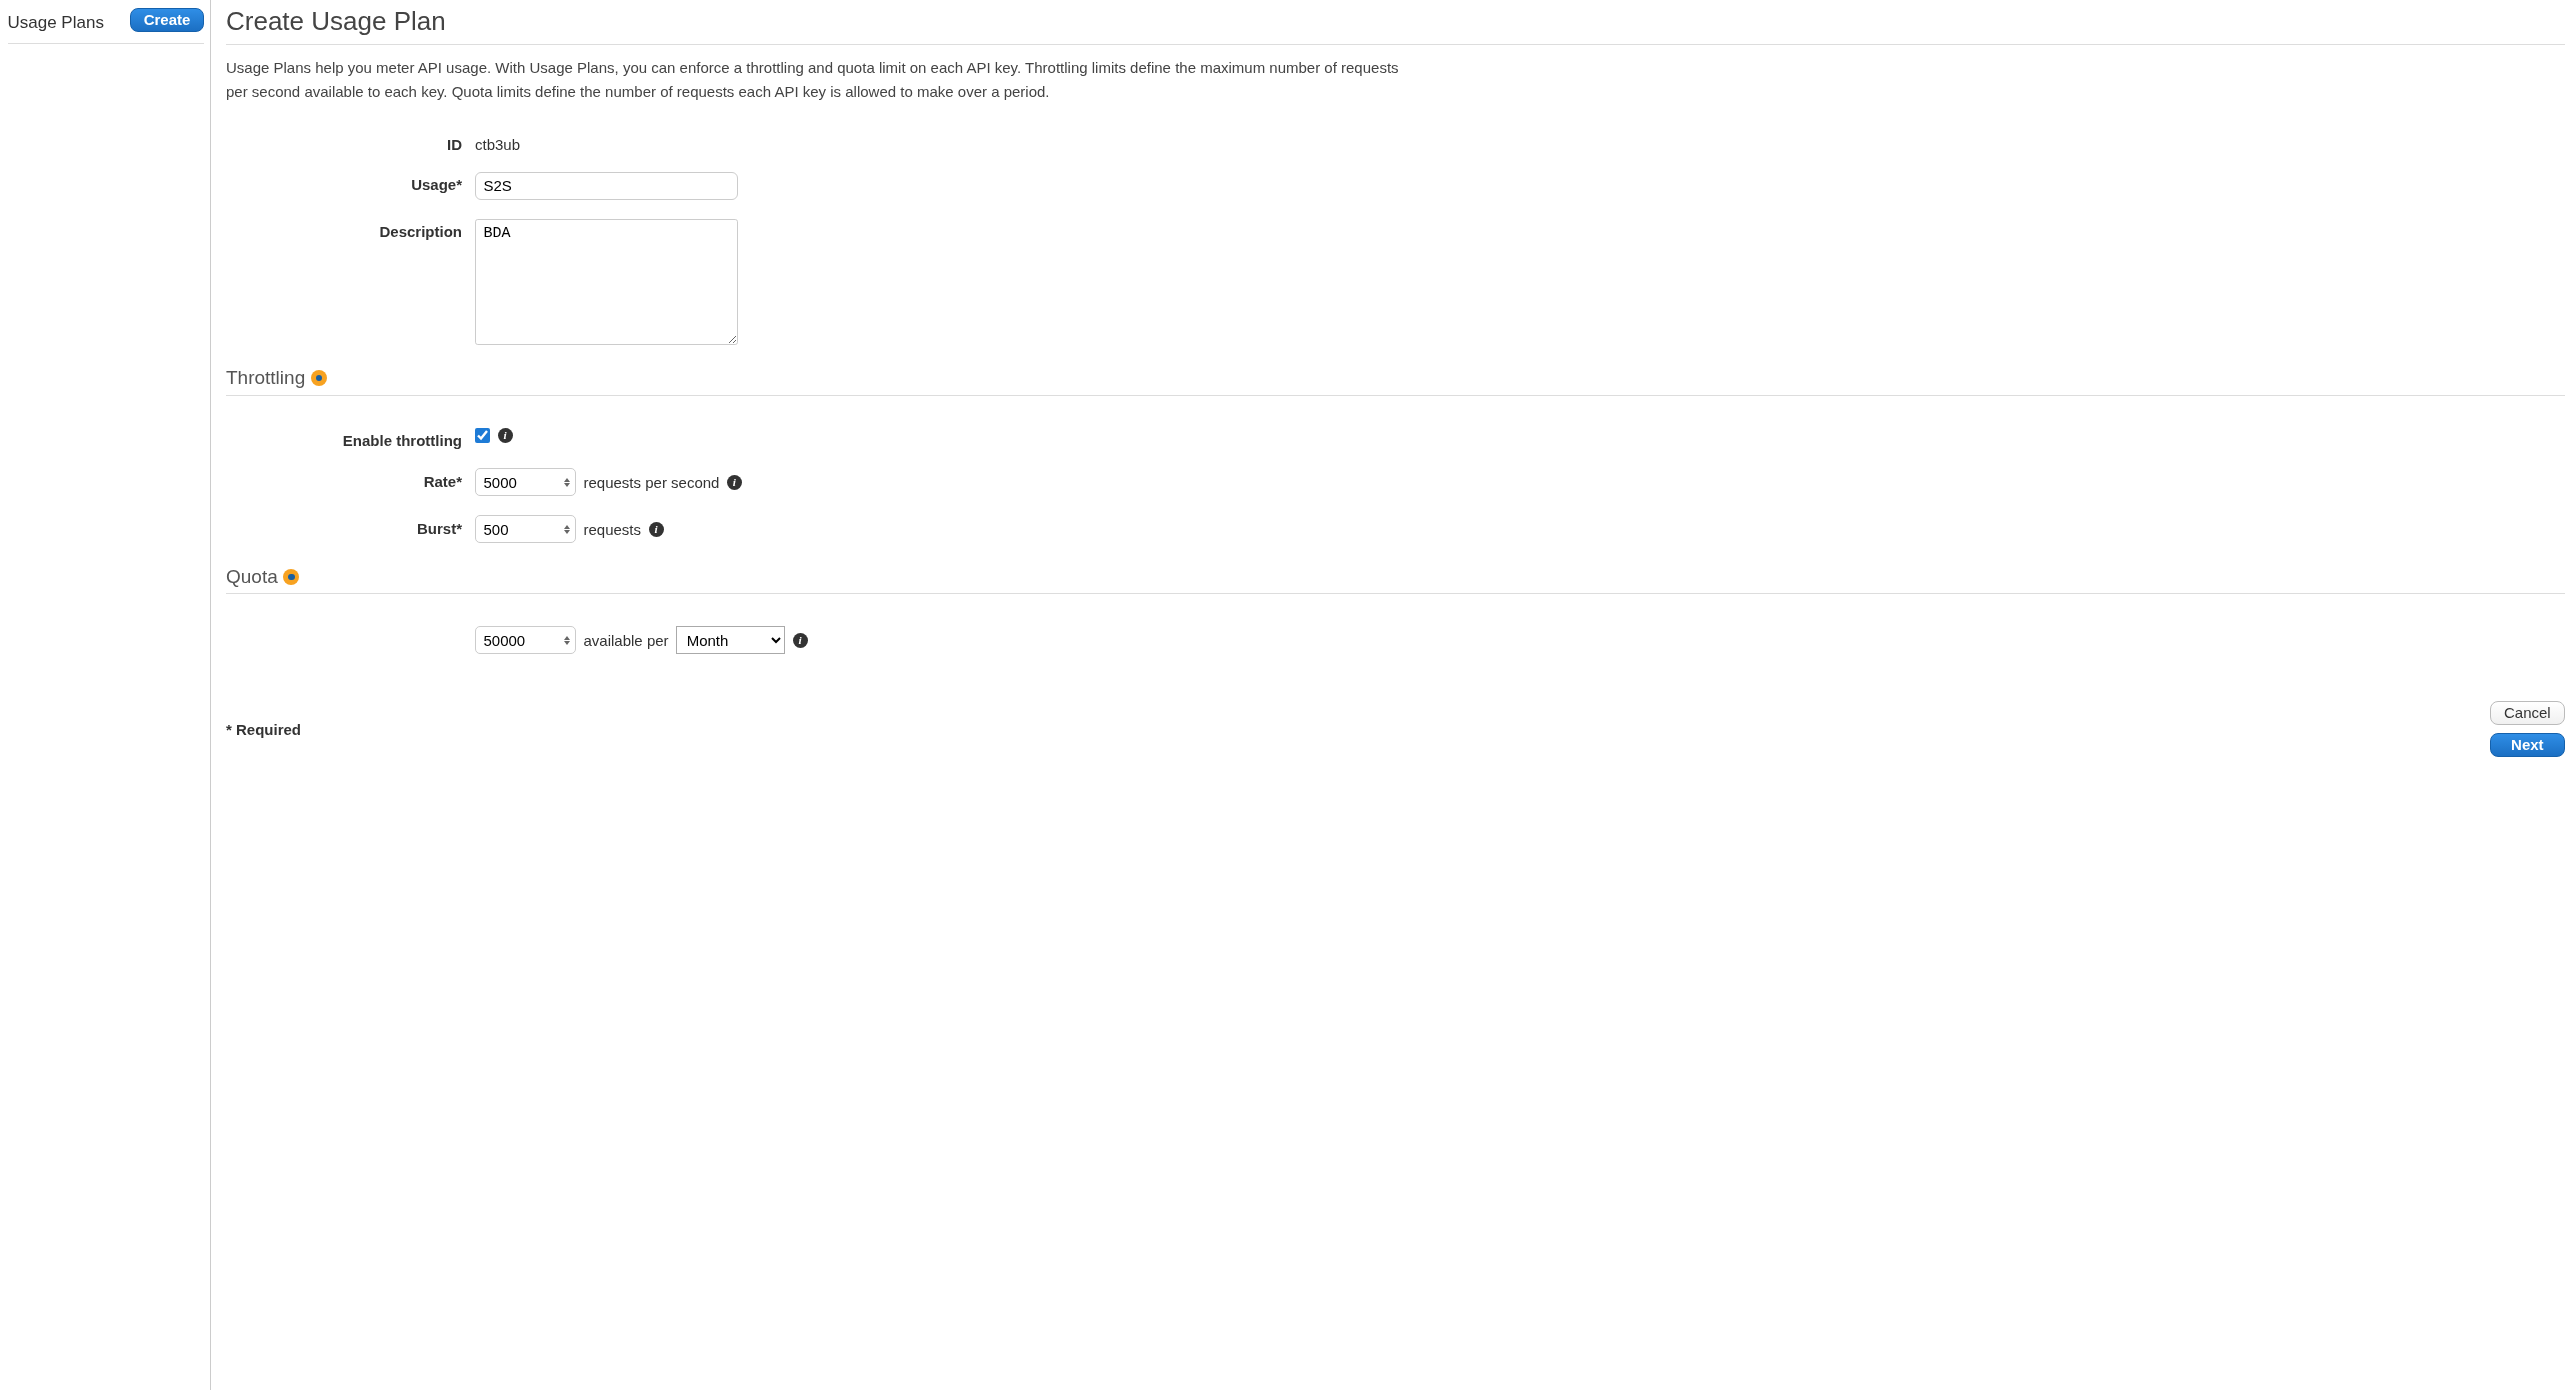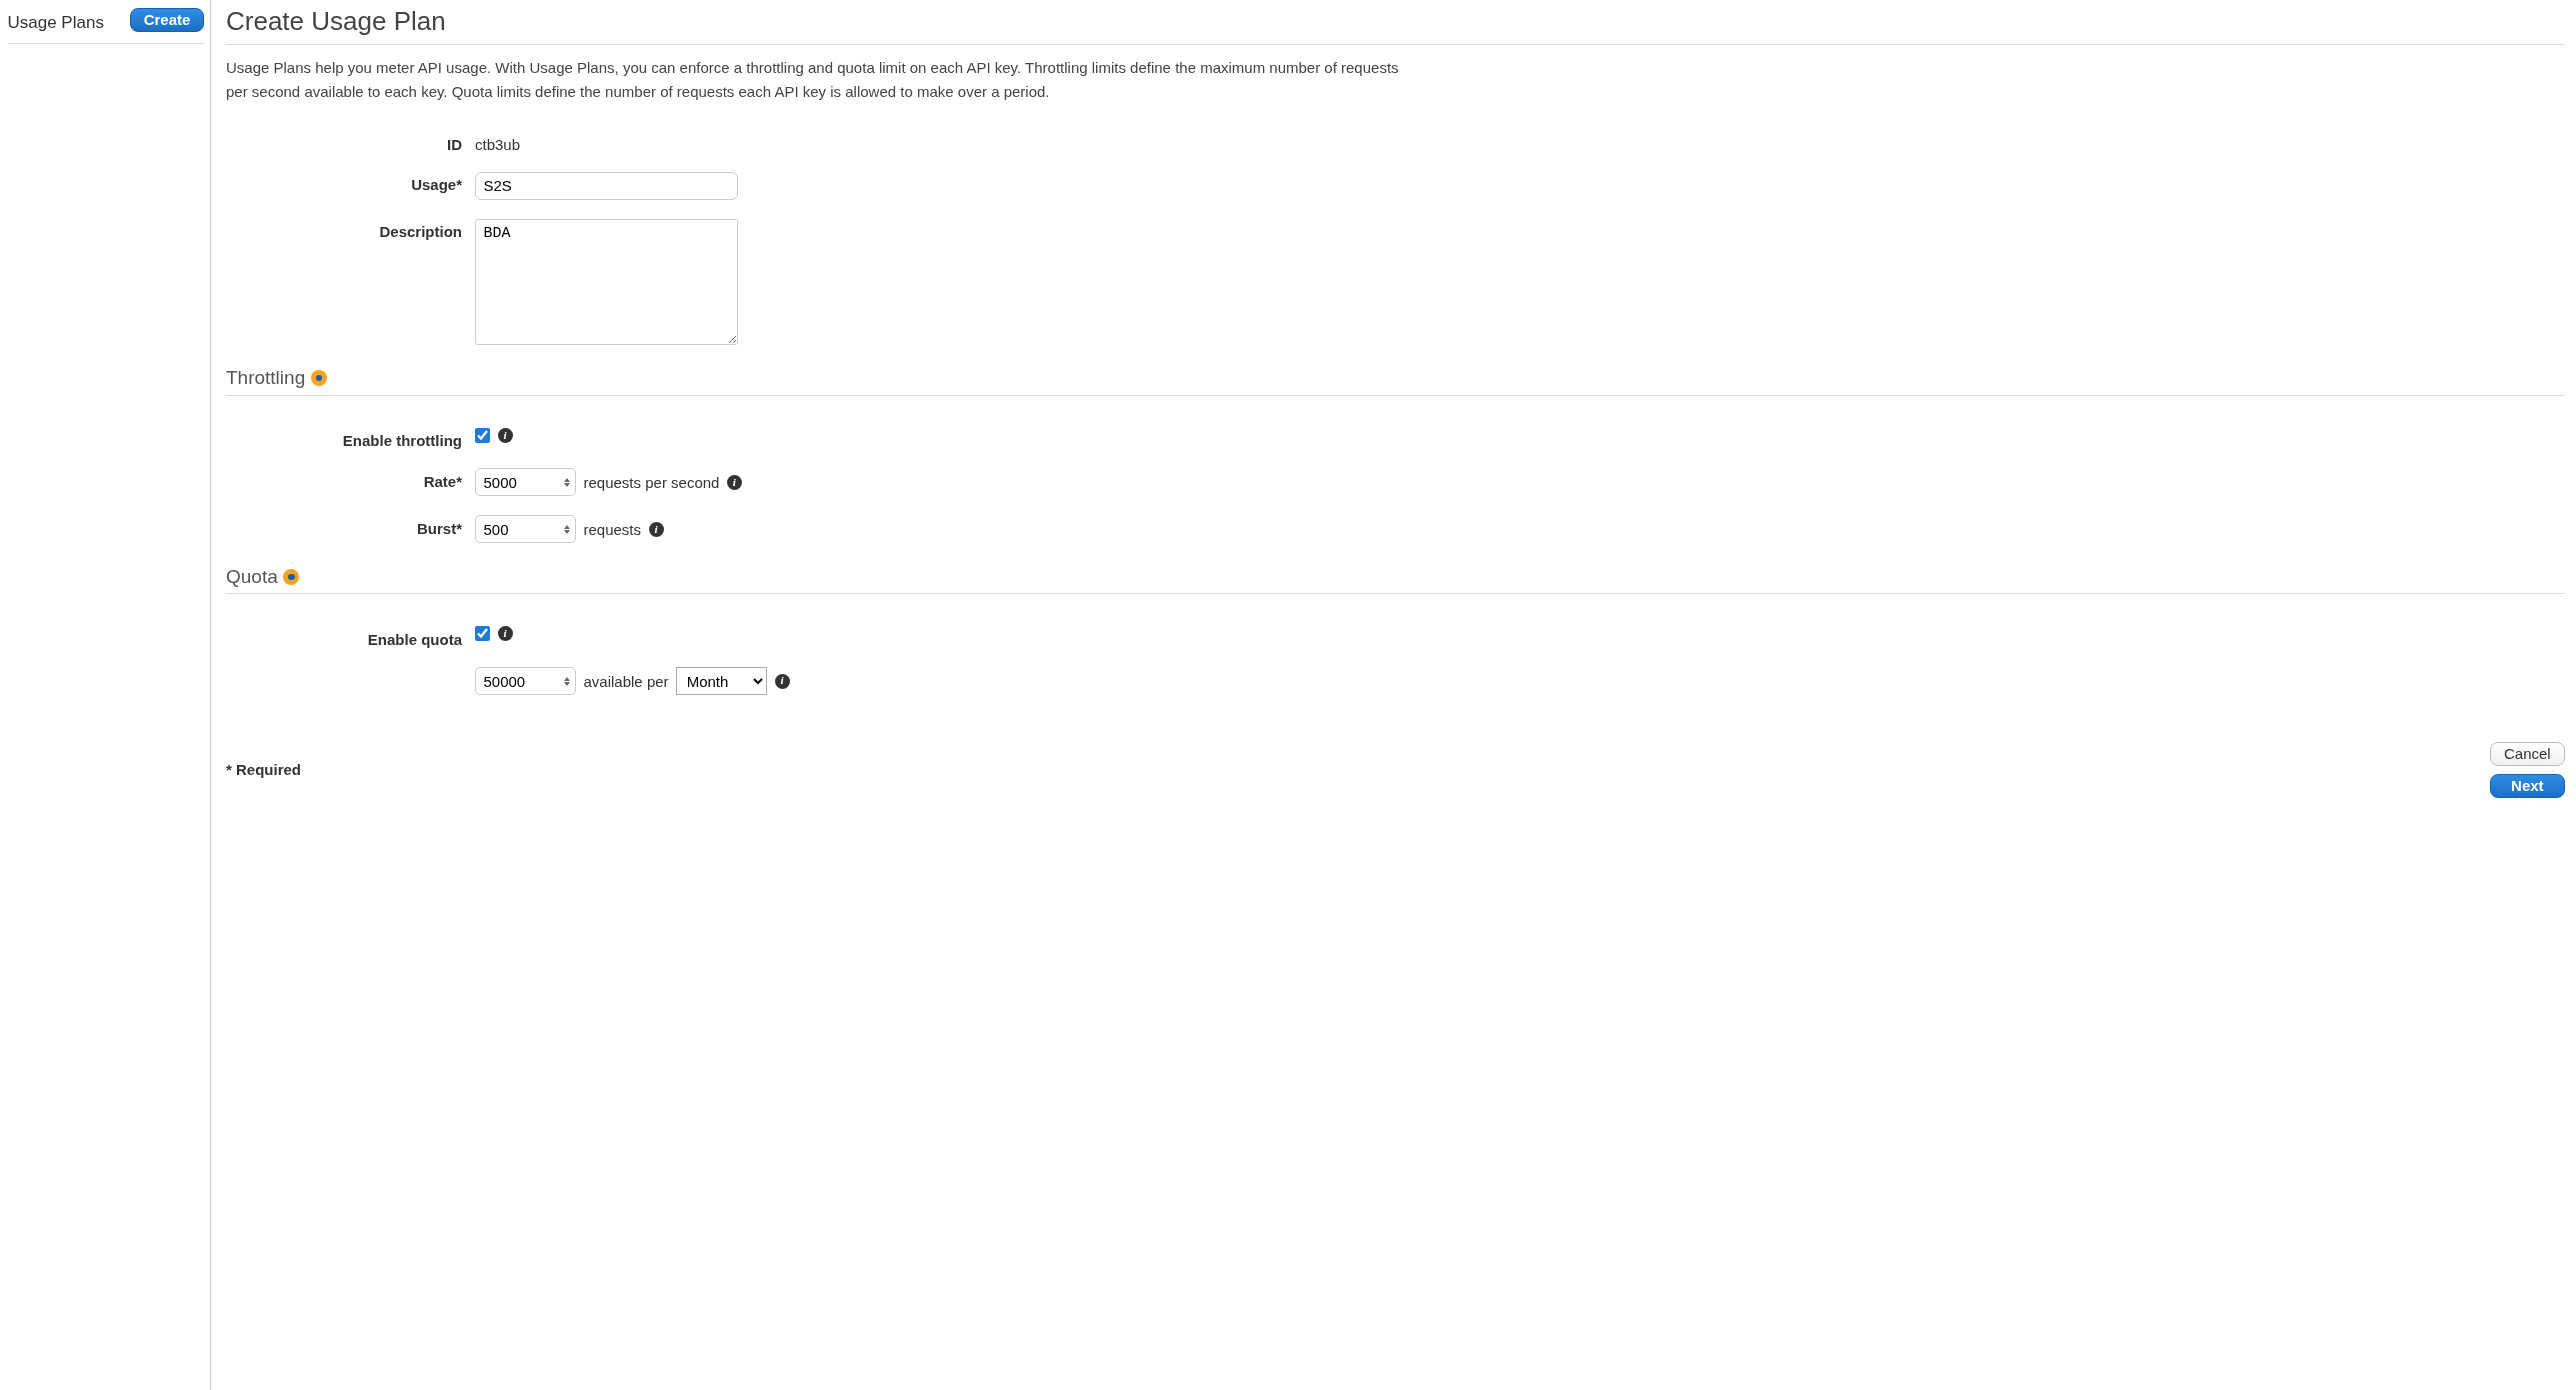--- a/index.html
+++ b/index.html
@@ -27,21 +27,21 @@
   input[type=checkbox].chk { width:15px; height:15px; accent-color:#1e7bd6; margin:0; }
   .info-icon { width:15px; height:15px; display:inline-flex; align-items:center; justify-content:center; background:#333; color:#fff; border-radius:50%; font-style:italic; font-weight:700; font-family:Georgia,serif; font-size:11.3px; line-height:1; }
   .info-icon::before { content:"i"; }
   .spin-wrap { position:relative; display:inline-block; }
   input.num { width:101px; height:28px; padding:2.8px 20.6px 2.8px 7.5px; border:0.9px solid #ccc; border-radius:5px; font-size:15px; }
   .spin { position:absolute; right:2.8px; top:2.8px; bottom:2.8px; width:13px; display:flex; flex-direction:column; justify-content:center; gap:0.9px; }
   .spin span { display:block; width:0; height:0; border-left:3.8px solid transparent; border-right:3.8px solid transparent; margin:0 auto; cursor:pointer; }
   .spin .up { border-bottom:4.7px solid #666; }
   .spin .down { border-top:4.7px solid #666; }
   .unit { font-size:15px; color:#333; }
-  select.sel { height:28px; width:91px; padding:1.9px 5.6px; border:0.9px solid #aaa; font-size:15px; background:#fff; }
+  select.sel { height:28px; width:109px; padding:1.9px 5.6px; border:0.9px solid #aaa; font-size:15px; background:#fff; }
   .footer { display:flex; align-items:center; margin-top:47px; padding-bottom:9.4px; }
   .req { font-weight:700; }
   .footer-btns { margin-left:auto; display:flex; gap:7.5px;flex-direction:column; }
   .id-val { padding-top:4.7px; color:#333; font-size:15px; }
 </style>
 </head>
 <body>
 
 <div class="wrap">
   <div class="sidebar">
@@ -120,27 +120,20 @@
         <span class="info-icon"></span>
       </div>
     </div>
 
     <div class="section-h">
       <span>Quota</span>
       <span class="badge"></span>
     </div>
     <div class="section-hr"></div>
 
-    <div class="form-row">
-      <div class="form-label">Enable quota</div>
-      <div class="form-val">
-        <input type="checkbox" class="chk" checked="" style="">
-        <span class="info-icon"></span>
-      </div>
-    </div>
 
     <div class="form-row">
       <div class="form-label"></div>
       <div class="form-val">
         <span class="spin-wrap">
           <input type="text" class="num" value="50000" style="">
           <span class="spin">
               <span class="up"></span>
               <span class="down"></span>
             </span>

